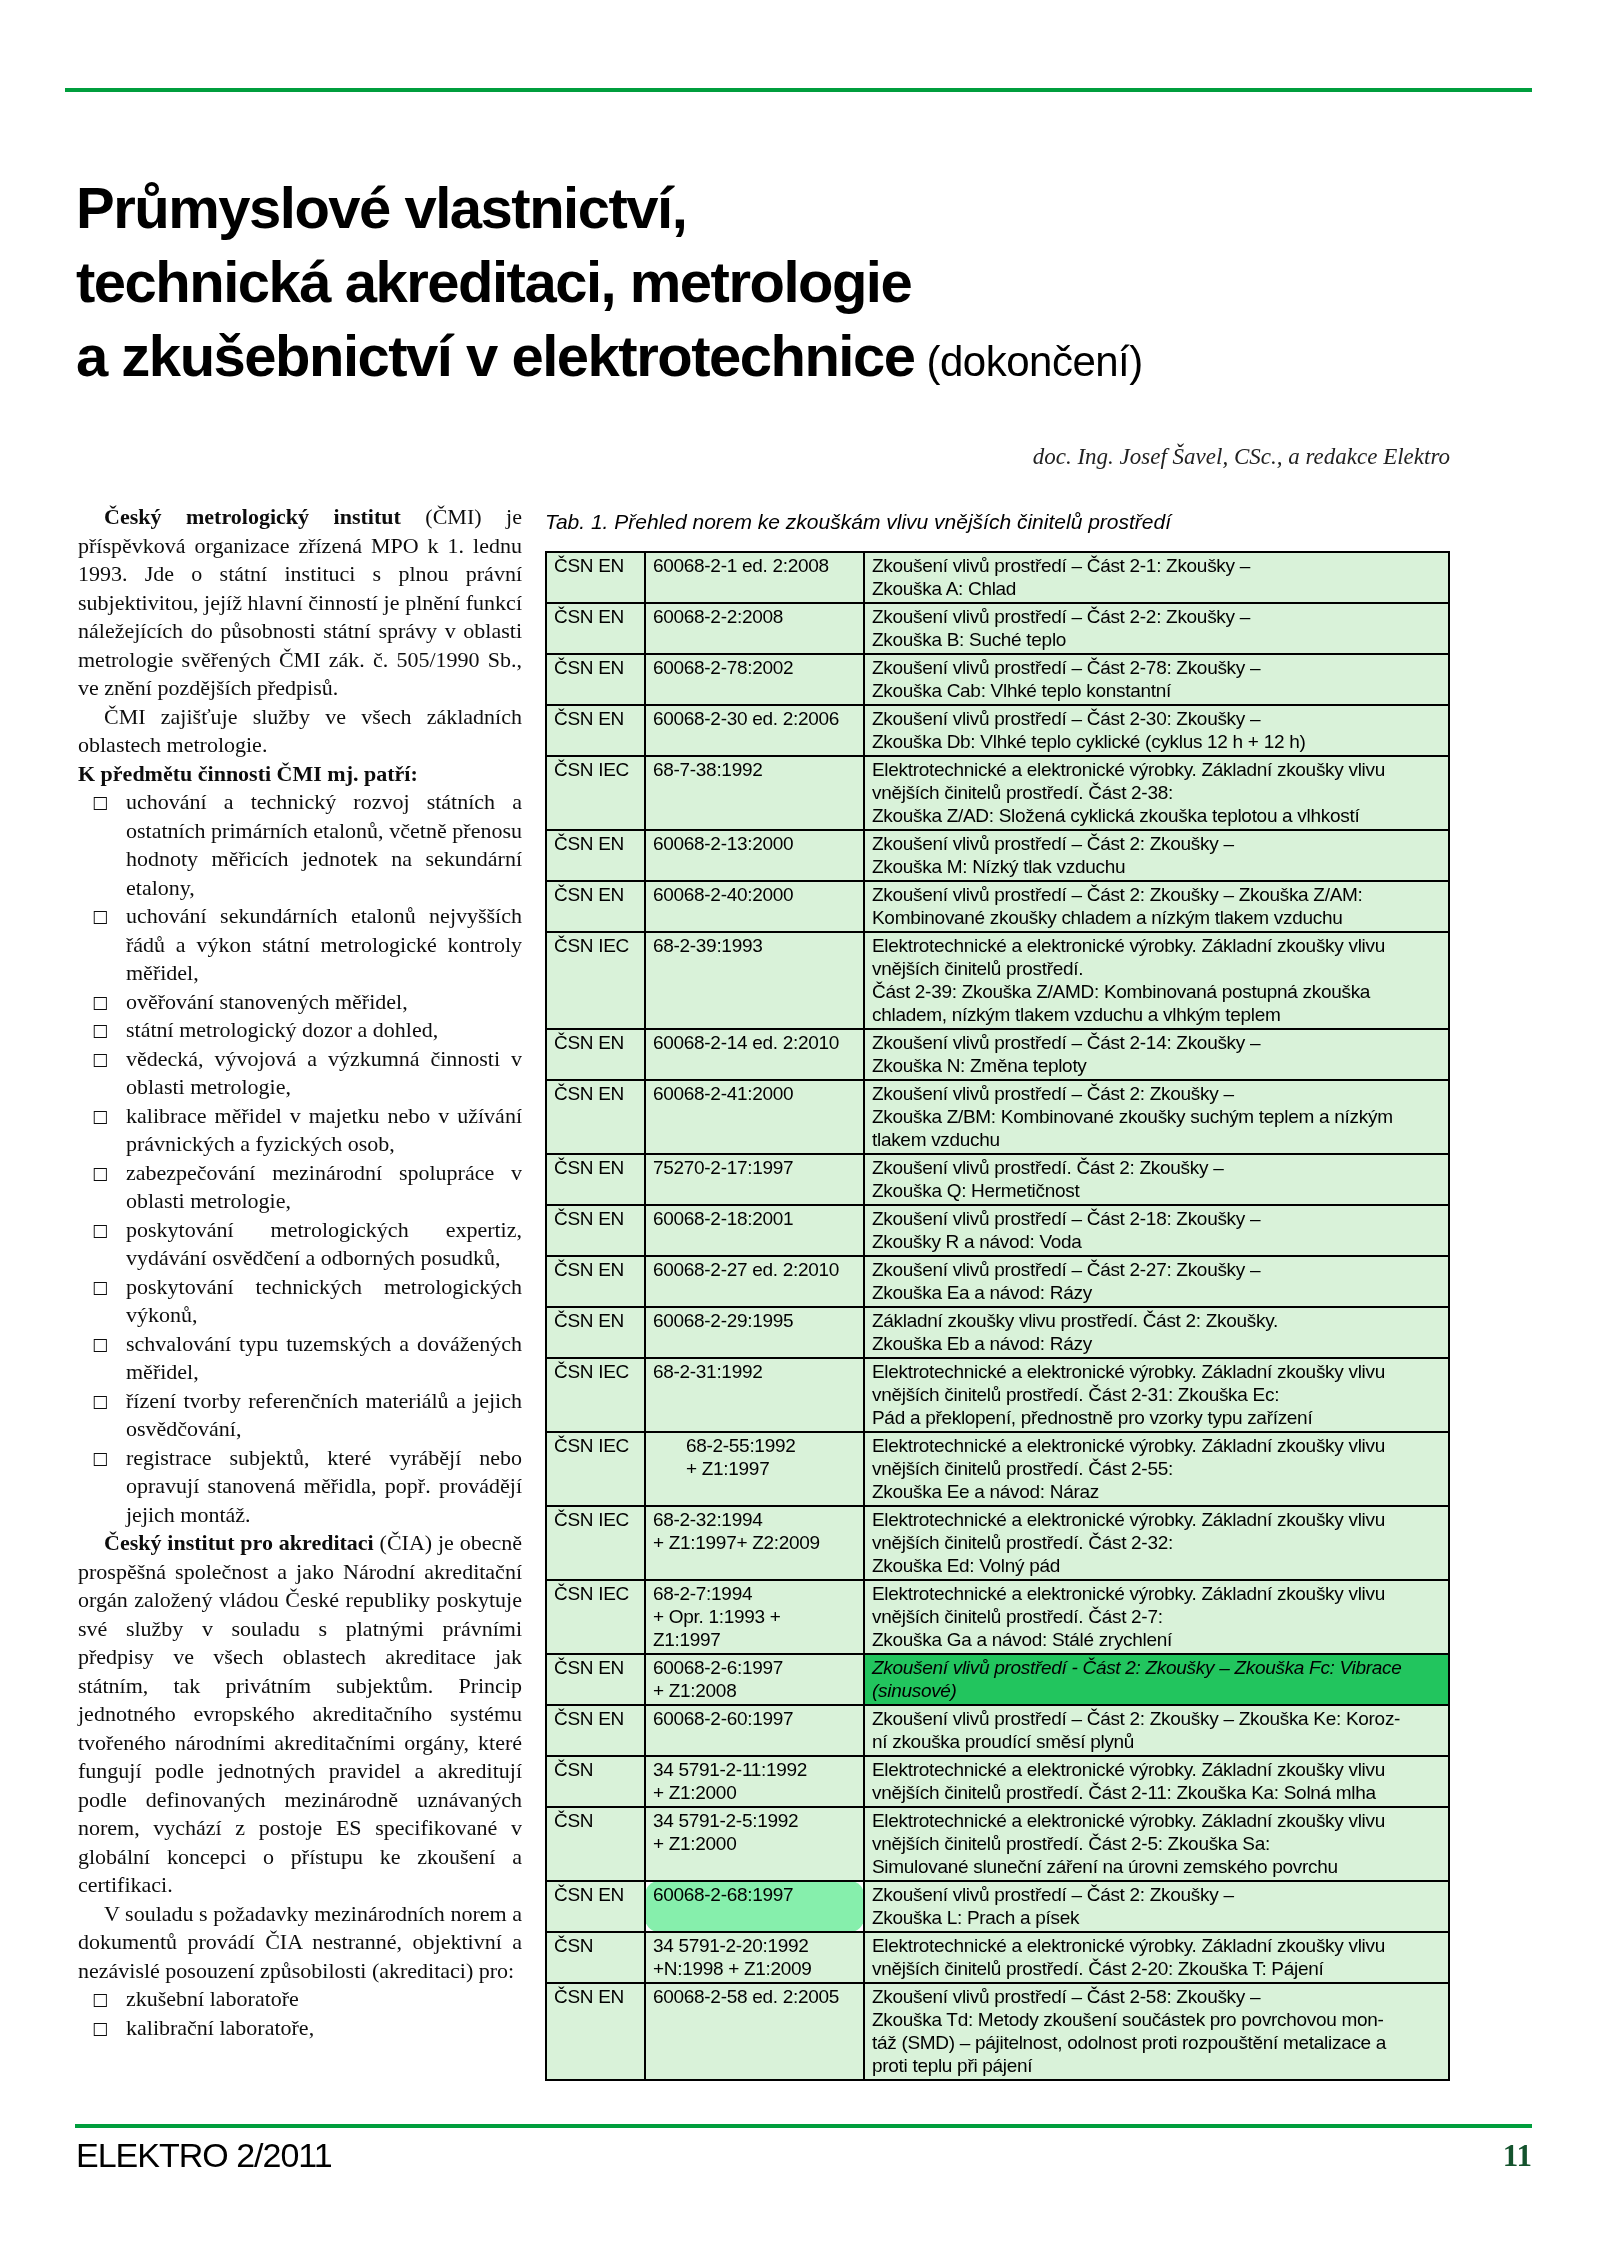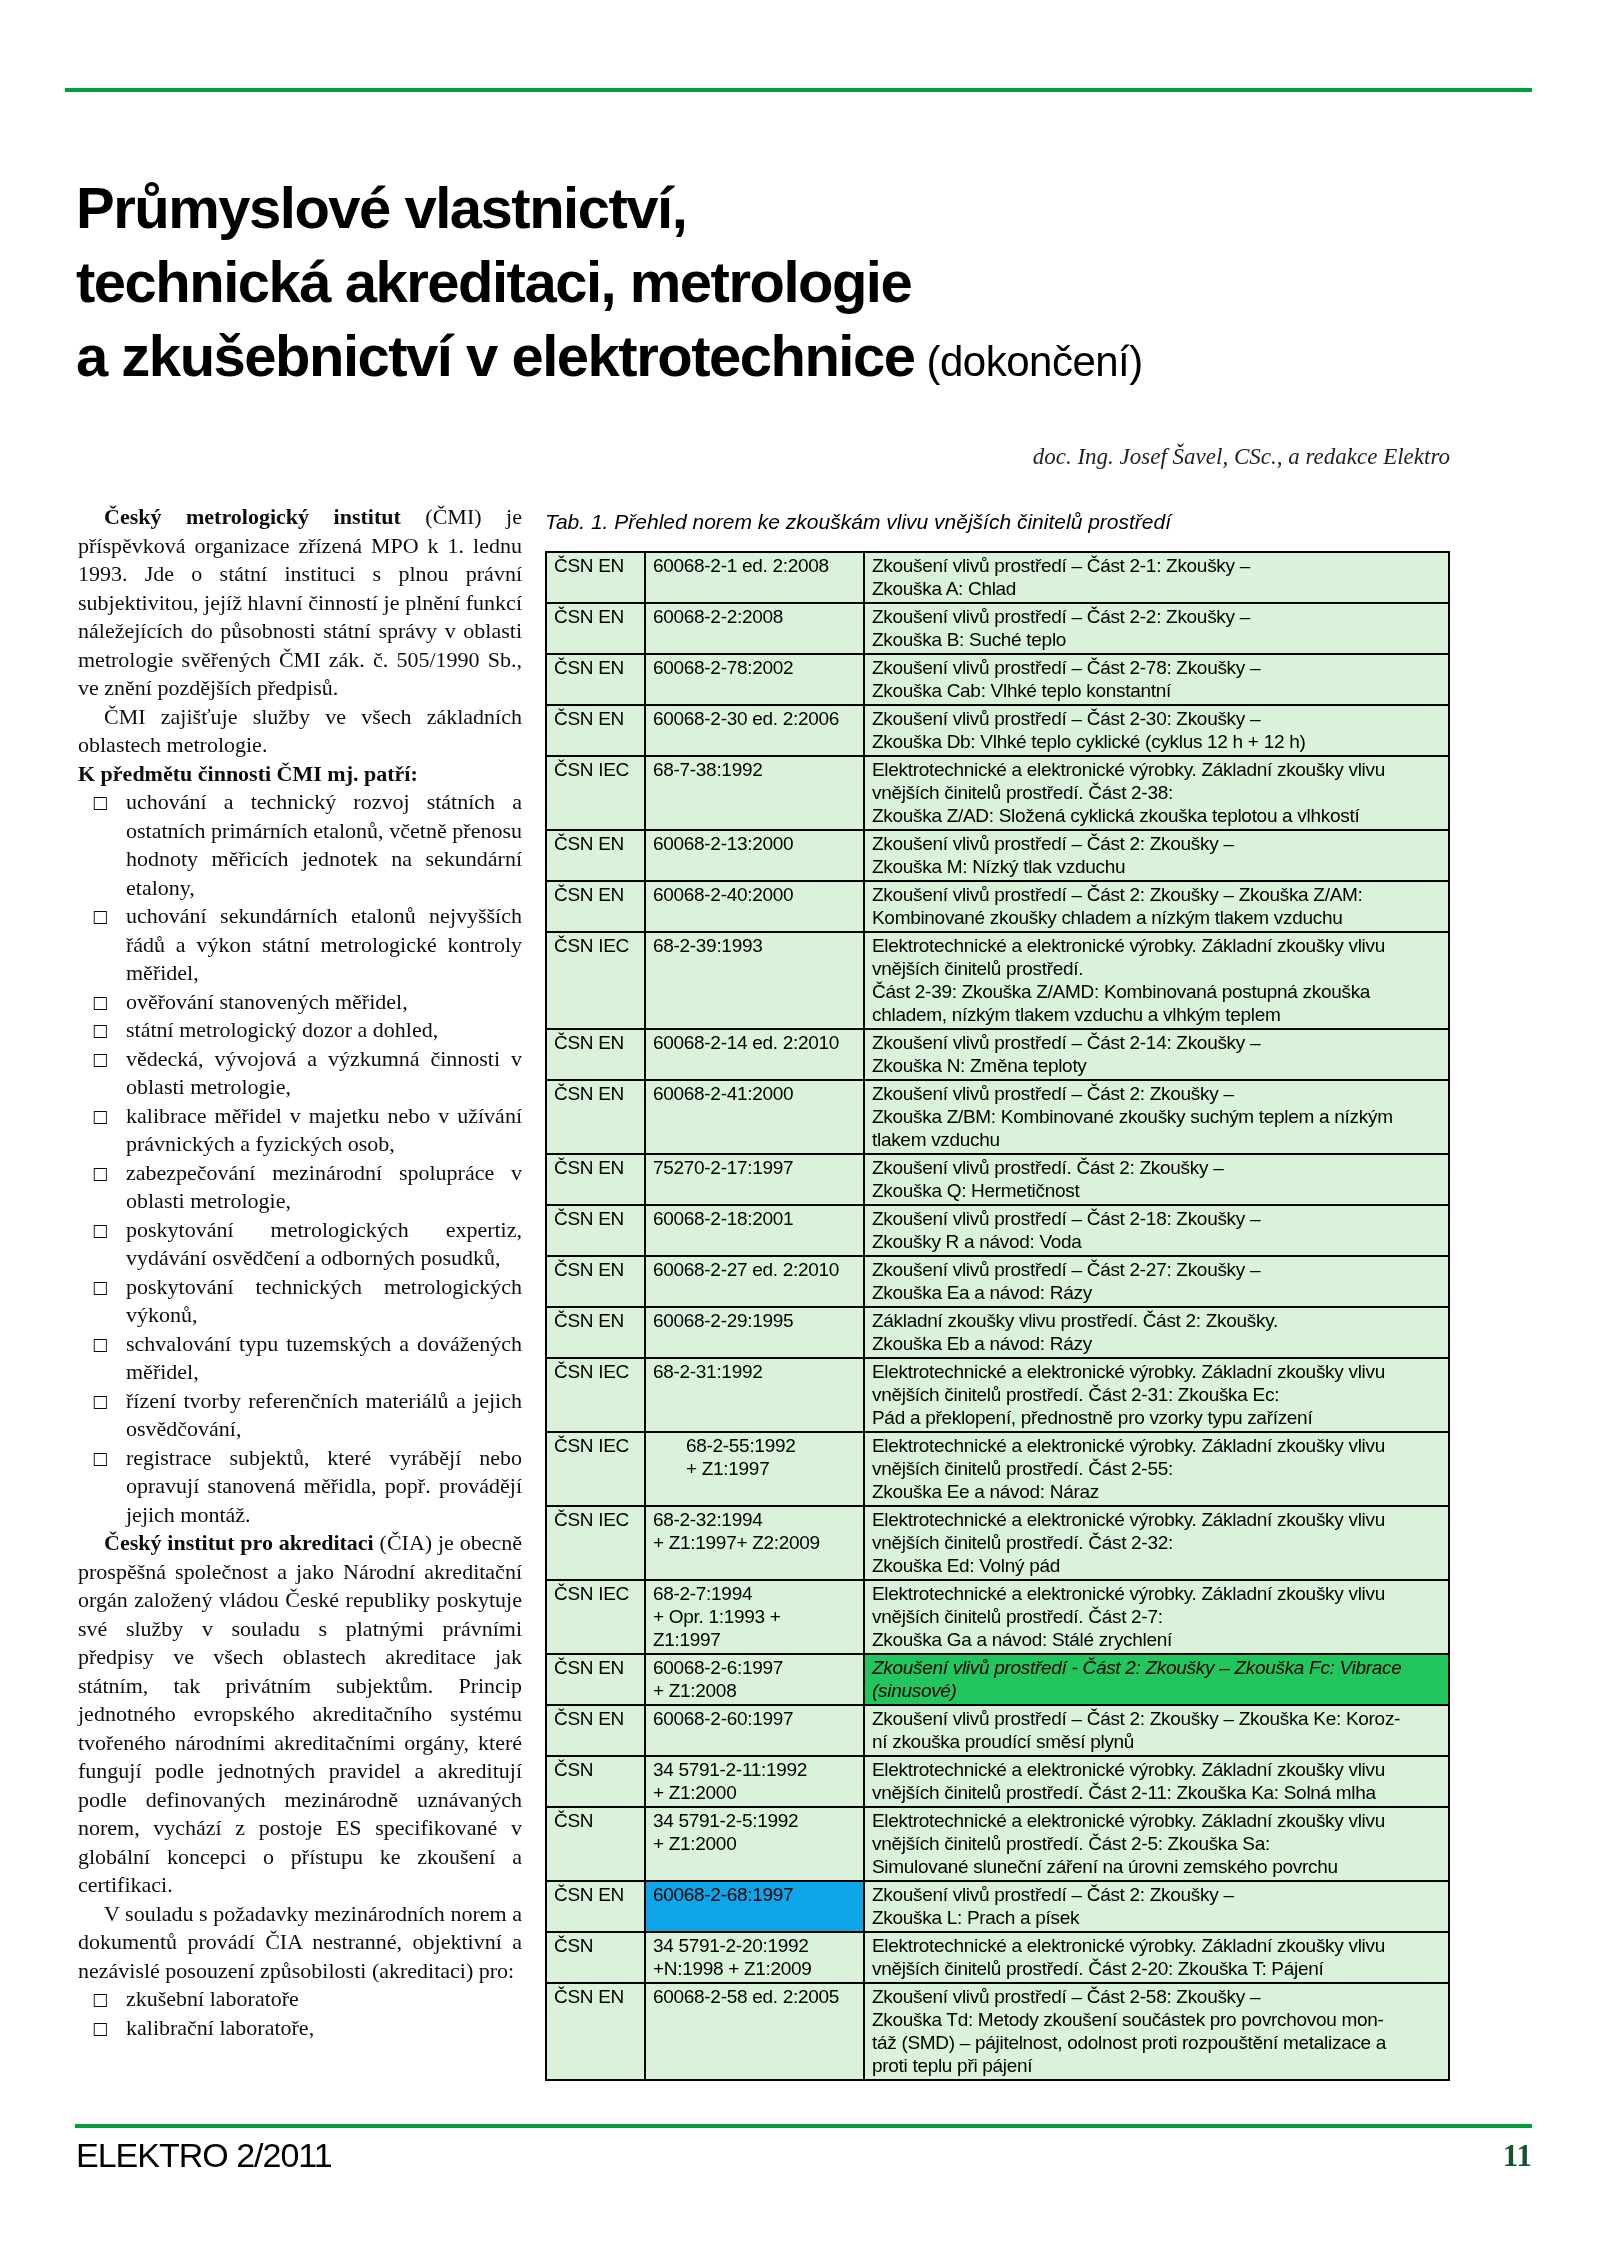--- a/index.html
+++ b/index.html
@@ -262,21 +262,21 @@
         <tr>
           <td class="col-org" style="background: rgb(217, 242, 217);">ČSN</td>
           <td class="col-num" style="background: rgb(217, 242, 217);">34 5791-2-5:1992
 + Z1:2000</td>
           <td class="col-desc" style="background: rgb(217, 242, 217);">Elektrotechnické a elektronické výrobky. Základní zkoušky vlivu
 vnějších činitelů prostředí. Část 2-5: Zkouška Sa:
 Simulované sluneční záření na úrovni zemského povrchu</td>
         </tr>
         <tr>
           <td class="col-org" style="background: rgb(217, 242, 217);">ČSN EN</td>
-          <td class="col-num" style="background: #0ea5e9;">60068-2-68:1997</td>
+          <td class="col-num" style="background: #86efac; border-radius: 14px;">60068-2-68:1997</td>
           <td class="col-desc" style="background: rgb(217, 242, 217);">Zkoušení vlivů prostředí – Část 2: Zkoušky –
 Zkouška L: Prach a písek</td>
         </tr>
         <tr>
           <td class="col-org" style="background: rgb(217, 242, 217);">ČSN</td>
           <td class="col-num" style="background: rgb(217, 242, 217);">34 5791-2-20:1992
 +N:1998 + Z1:2009</td>
           <td class="col-desc" style="background: rgb(217, 242, 217);">Elektrotechnické a elektronické výrobky. Základní zkoušky vlivu
 vnějších činitelů prostředí. Část 2-20: Zkouška T: Pájení</td>
         </tr>

